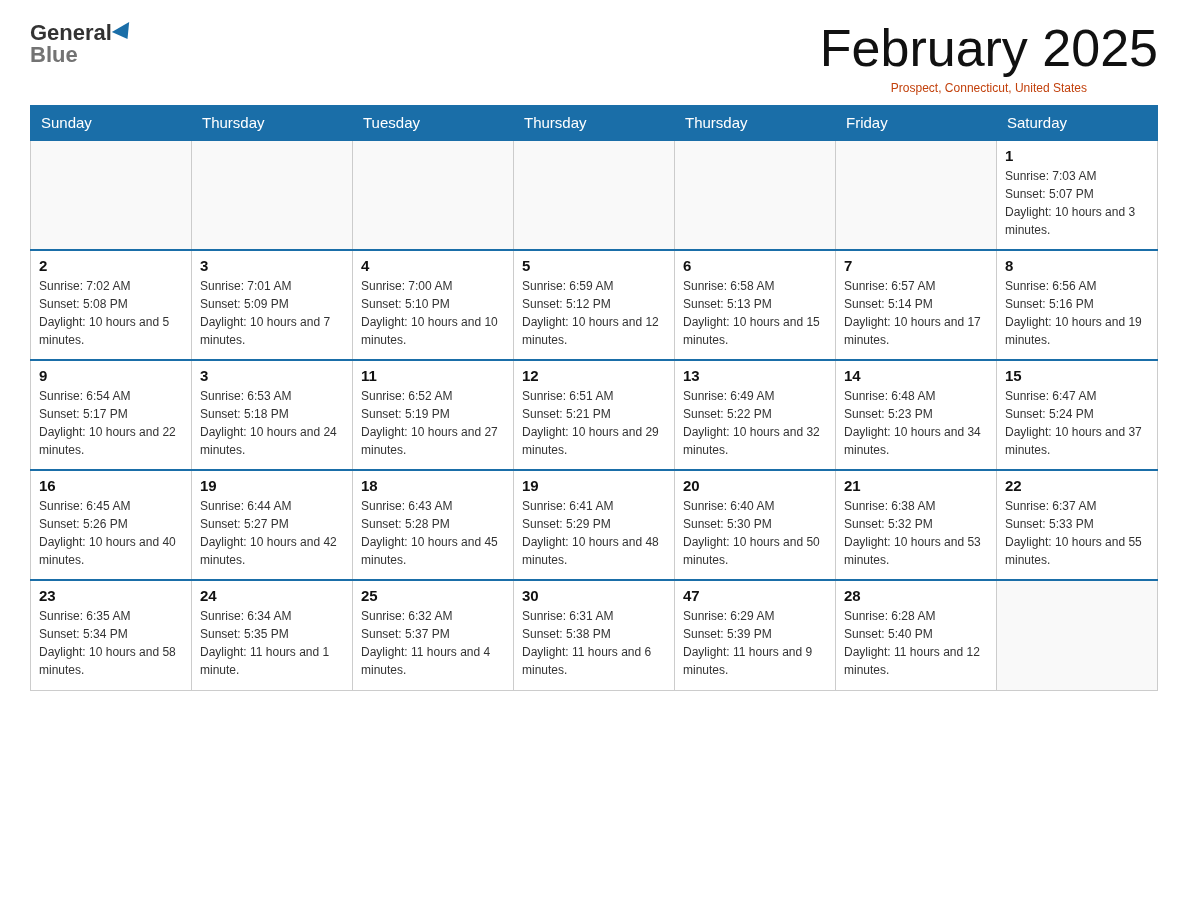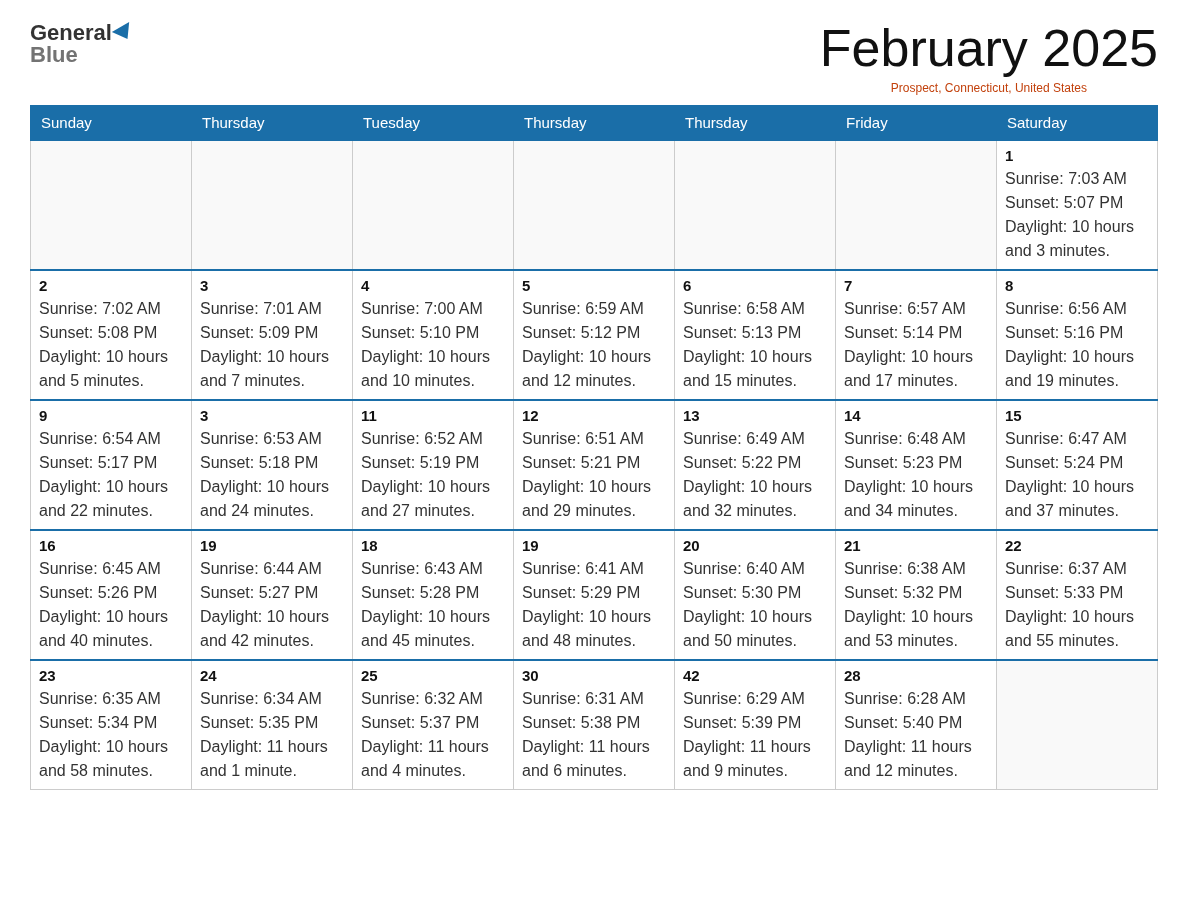--- a/index.html
+++ b/index.html
@@ -86,21 +86,21 @@
       border-top: 2px solid #1a6ea8;
     }
     .day-number {
       font-size: 15px;
       font-weight: bold;
       color: #111;
       display: block;
       margin-bottom: 3px;
     }
     .day-info {
-      font-size: 16px;
+      font-size: 12px;
       color: #333;
       line-height: 1.5;
     }
     .empty-cell {
       background: #f9f9f9;
     }
   </style>
 </head>
 <body>
 
@@ -244,21 +244,21 @@
         </td>
         <td>
           <span class="day-number">25</span>
           <div class="day-info">Sunrise: 6:32 AM<br>Sunset: 5:37 PM<br>Daylight: 11 hours and 4 minutes.</div>
         </td>
         <td>
           <span class="day-number">30</span>
           <div class="day-info">Sunrise: 6:31 AM<br>Sunset: 5:38 PM<br>Daylight: 11 hours and 6 minutes.</div>
         </td>
         <td>
-          <span class="day-number">42</span>
+          <span class="day-number">47</span>
           <div class="day-info">Sunrise: 6:29 AM<br>Sunset: 5:39 PM<br>Daylight: 11 hours and 9 minutes.</div>
         </td>
         <td>
           <span class="day-number">28</span>
           <div class="day-info">Sunrise: 6:28 AM<br>Sunset: 5:40 PM<br>Daylight: 11 hours and 12 minutes.</div>
         </td>
         <td class="empty-cell"></td>
       </tr>
     </tbody>
 </table>

